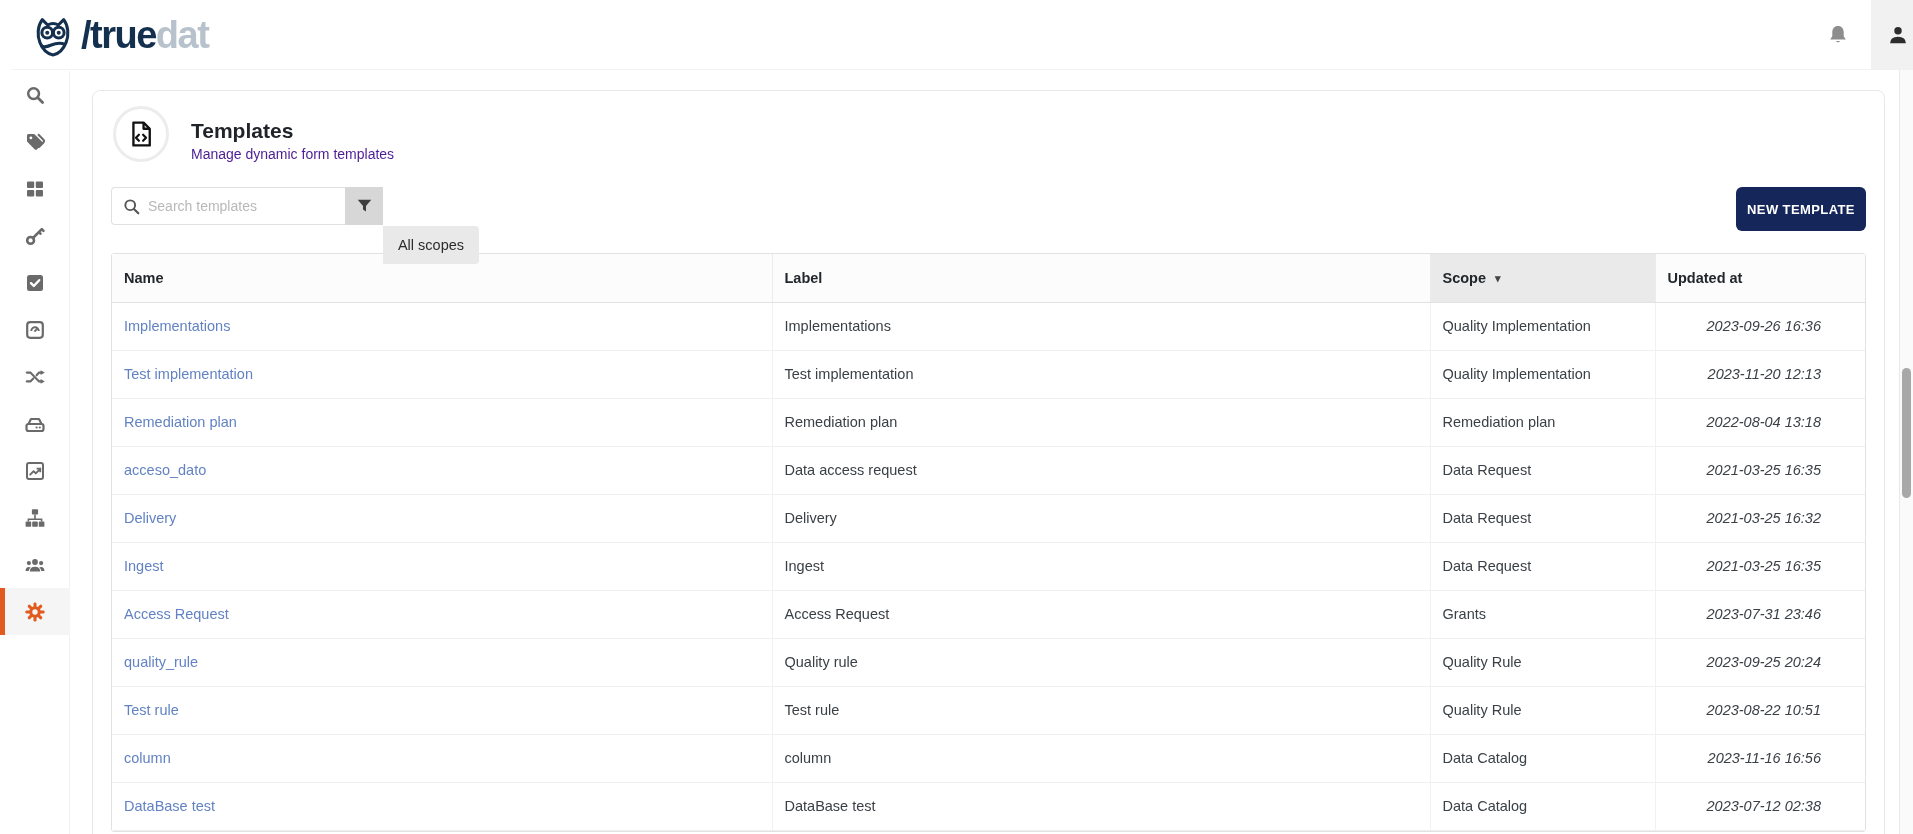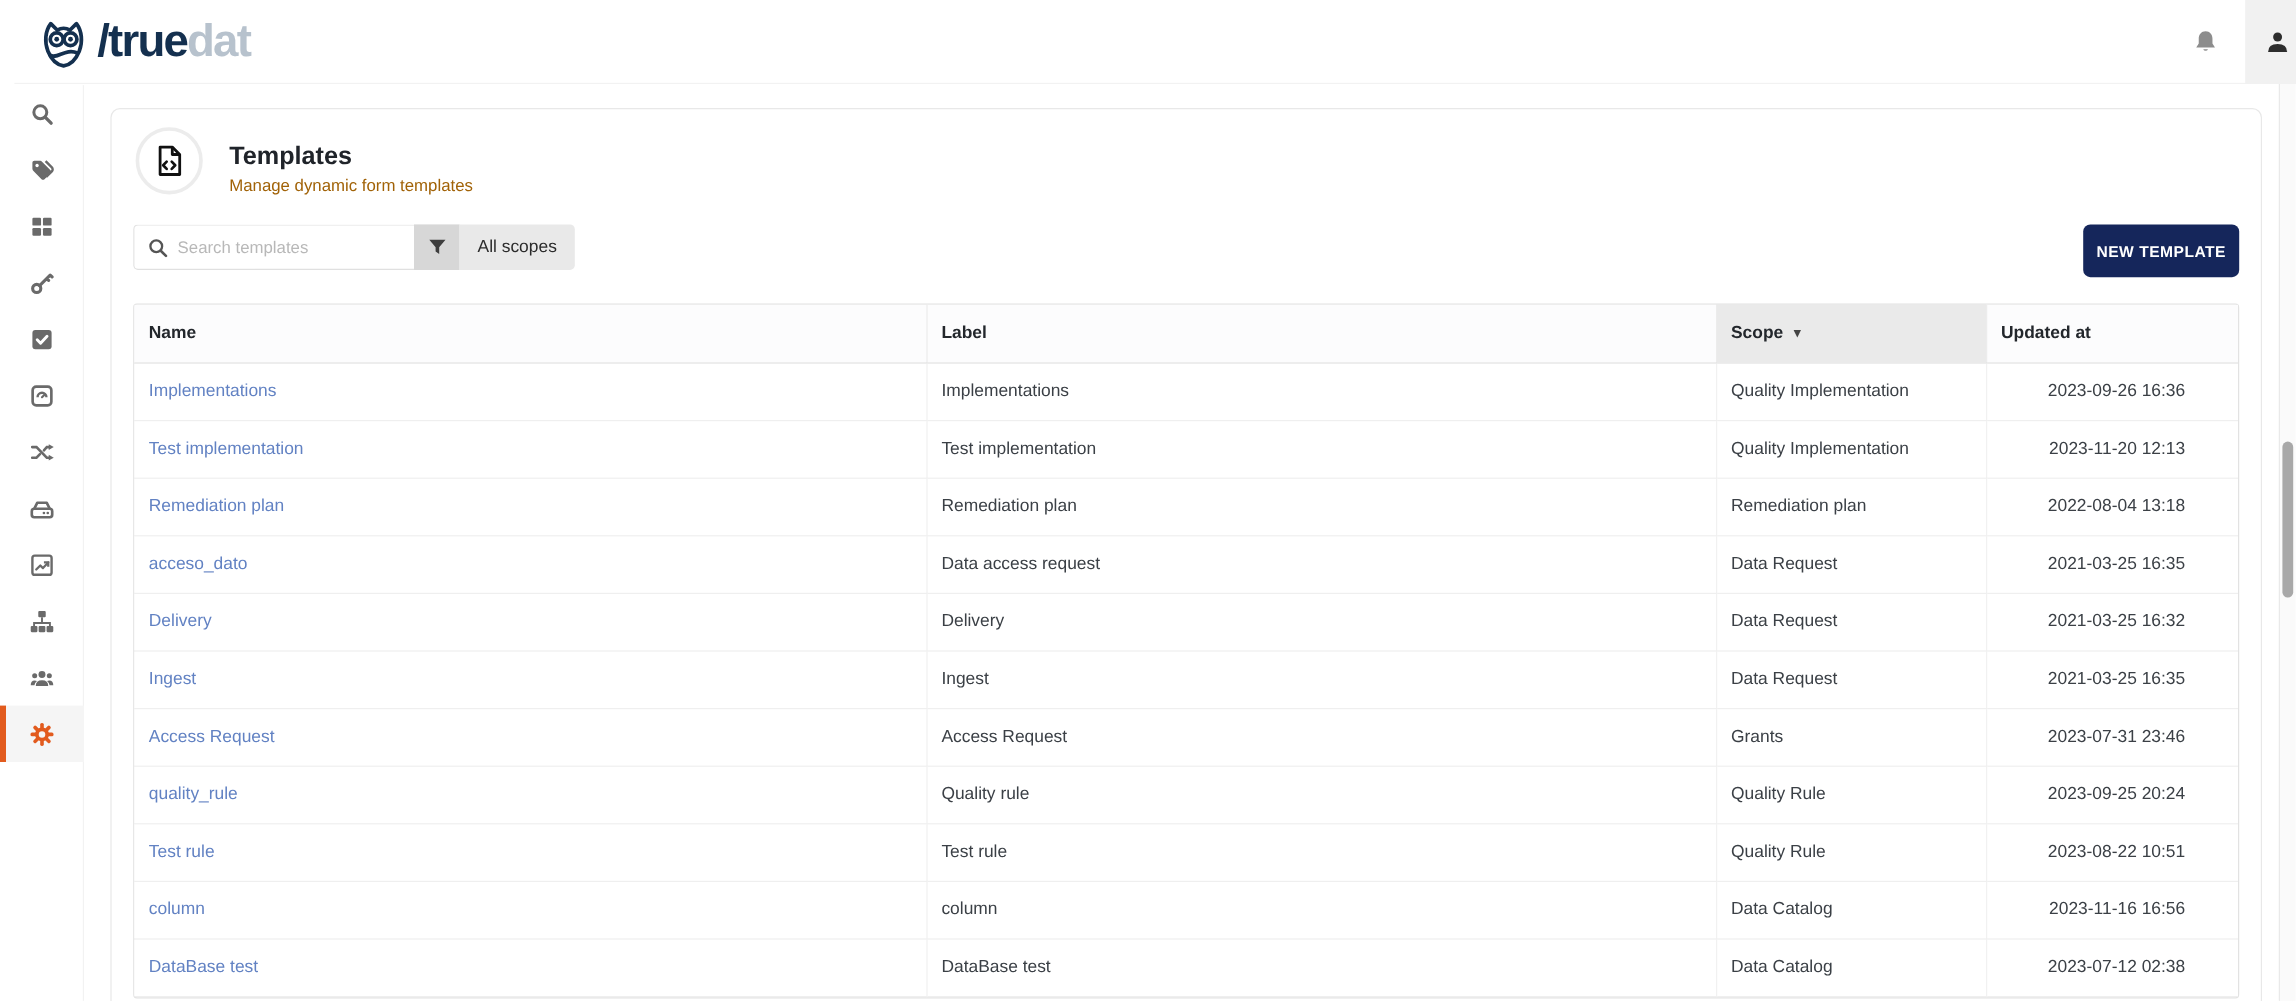--- a/index.html
+++ b/index.html
@@ -28,53 +28,53 @@
 
   
   .main{position:absolute;left:71px;top:71px;right:0;bottom:0;background:#fff;}
   .card{position:absolute;left:21px;top:19px;width:1793px;height:920px;background:#fff;
     border:1px solid #e8e8e8;border-radius:8px;padding:15px 18px;}
 
   .page-head{display:flex;align-items:flex-end;gap:22px;margin-left:2px;}
   .head-icon{width:56px;height:56px;border-radius:50%;border:3px solid #ececec;
     display:flex;align-items:center;justify-content:center;flex:0 0 auto;}
   .page-title{font-size:21px;font-weight:700;color:#20242a;line-height:1.15;}
-  .page-subtitle{font-size:14px;color:#a16207;margin-top:3px;}
+  .page-subtitle{font-size:14px;color:#4c1d95;margin-top:3px;}
 
   
   .toolbar{margin-top:25px;display:flex;align-items:flex-start;position:relative;height:44px;}
   .search-box{position:relative;width:234px;height:38px;border:1px solid #e0e0e0;
     border-right:none;border-radius:4px 0 0 4px;background:#fff;}
   .search-box input{border:none;outline:none;width:100%;height:100%;
     padding:0 8px 0 36px;font-size:14px;color:#333;background:transparent;font-family:inherit;}
   .search-box input::placeholder{color:#b8b8b8;}
   .search-glyph{position:absolute;left:11px;top:10px;pointer-events:none;}
   .filter-btn{width:38px;height:38px;background:#d7d7d7;display:flex;align-items:center;
     justify-content:center;cursor:pointer;border:none;}
   .scope-btn{width:96px;height:38px;background:#e9e9e9;border:none;border-radius:0 4px 4px 0;
     display:flex;align-items:center;justify-content:center;font-size:14.5px;color:#2b2b2b;
-    cursor:pointer;font-family:inherit;}
+    cursor:pointer;font-family:inherit;margin-top:39px;}
   .new-btn{position:absolute;right:0;top:0;width:130px;height:44px;border:none;border-radius:6px;
     background:var(--button-navy);color:#fff;font-weight:700;font-size:13px;letter-spacing:.4px;
     cursor:pointer;font-family:Liberation Sans, sans-serif;}
 
   
   .tbl-wrap{margin-top:22px;border:1px solid #e2e2e2;border-radius:3px;}
   table{width:100%;border-collapse:collapse;table-layout:fixed;}
   th{height:48px;text-align:left;padding:0 0 0 12px;font-size:14.5px;font-weight:700;
     color:#23272c;background:#fcfcfd;border-bottom:1px solid #e2e2e2;
     border-right:1px solid #ececec;cursor:pointer;}
   th:last-child{border-right:none;}
   th.sorted{background:#eaeaea;margin-top:29px;}
   .caret{margin-left:9px;font-size:11px;color:#444;position:relative;top:-1px;}
   td{height:48px;padding:0 0 0 12px;font-size:14.5px;color:#3b4046;
     border-bottom:1px solid #efefef;border-right:1px solid #f1f1f1;background:#fff;
     overflow:hidden;white-space:nowrap;}
   td:last-child{border-right:none;}
-  td.align-right{text-align:right;padding-right:44px;}
+  td.align-right{text-align:right;padding-right:44px;font-style:italic;}
   .cell-link{color:var(--link-blue);text-decoration:none;cursor:pointer;}
 
   
   .scrollbar{position:absolute;top:70px;right:0;width:14px;height:764px;background:#fafafa;
     border-left:1px solid #e9e9e9;z-index:9;}
   .scroll-thumb{position:absolute;left:2px;top:298px;width:9px;height:130px;background:#a8a8a8;
     border-radius:5px;cursor:grab;}
 
   svg{display:block;}
 </style>

